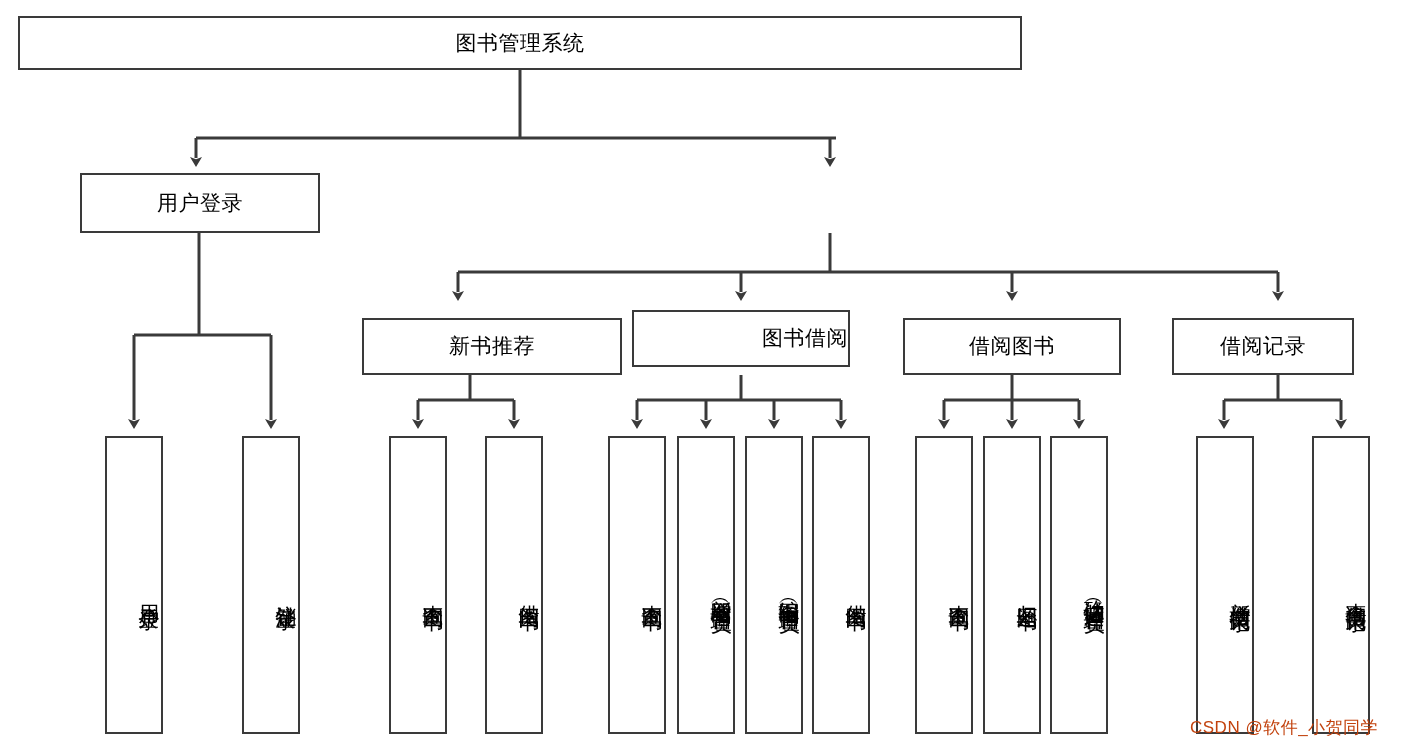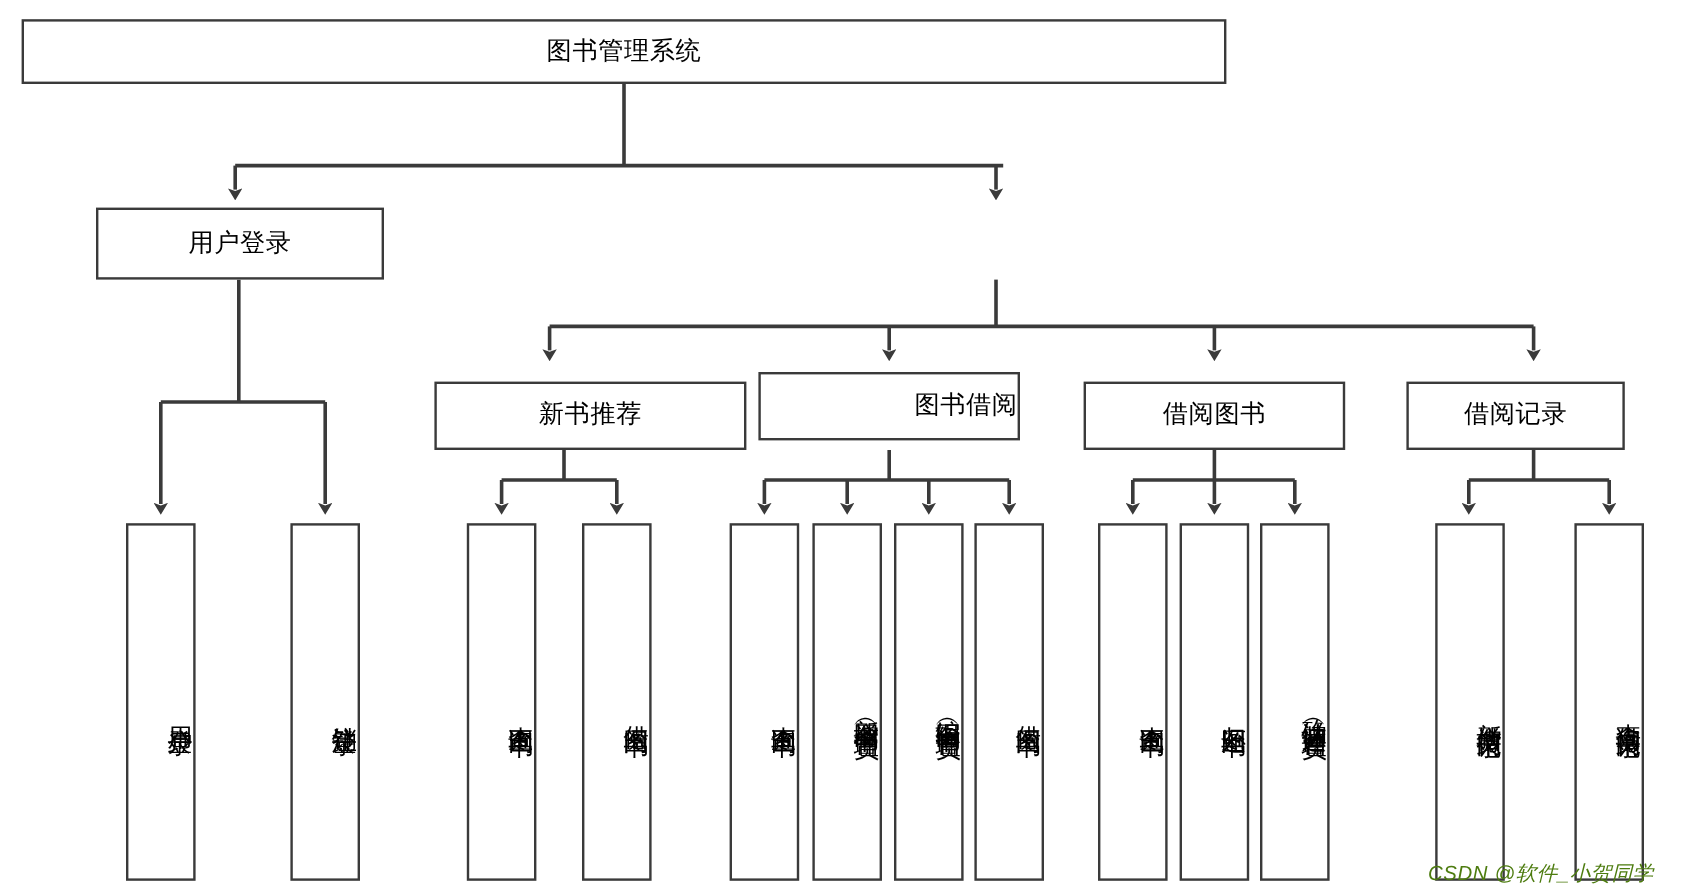--- a/index.html
+++ b/index.html
@@ -50,24 +50,23 @@
     justify-content: center;
     padding-top: 14px;
   }
   .node .lbl {
     display: block;
     white-space: pre-line;
   }
   .watermark {
     position: absolute;
     font-size: 17px;
-    color: #4d7c0f;
+    color: #c2410c;
     white-space: nowrap;
     letter-spacing: 0.5px;
-    font-style: italic;
   }
 </style>
 </head>
 <body>
 
 <div id="diagram-root">
 
   <svg class="wires" viewBox="0 0 1405 747">
     <defs>
       <marker id="arrow" markerWidth="10" markerHeight="12" refX="1" refY="6" orient="auto" markerUnits="userSpaceOnUse">

